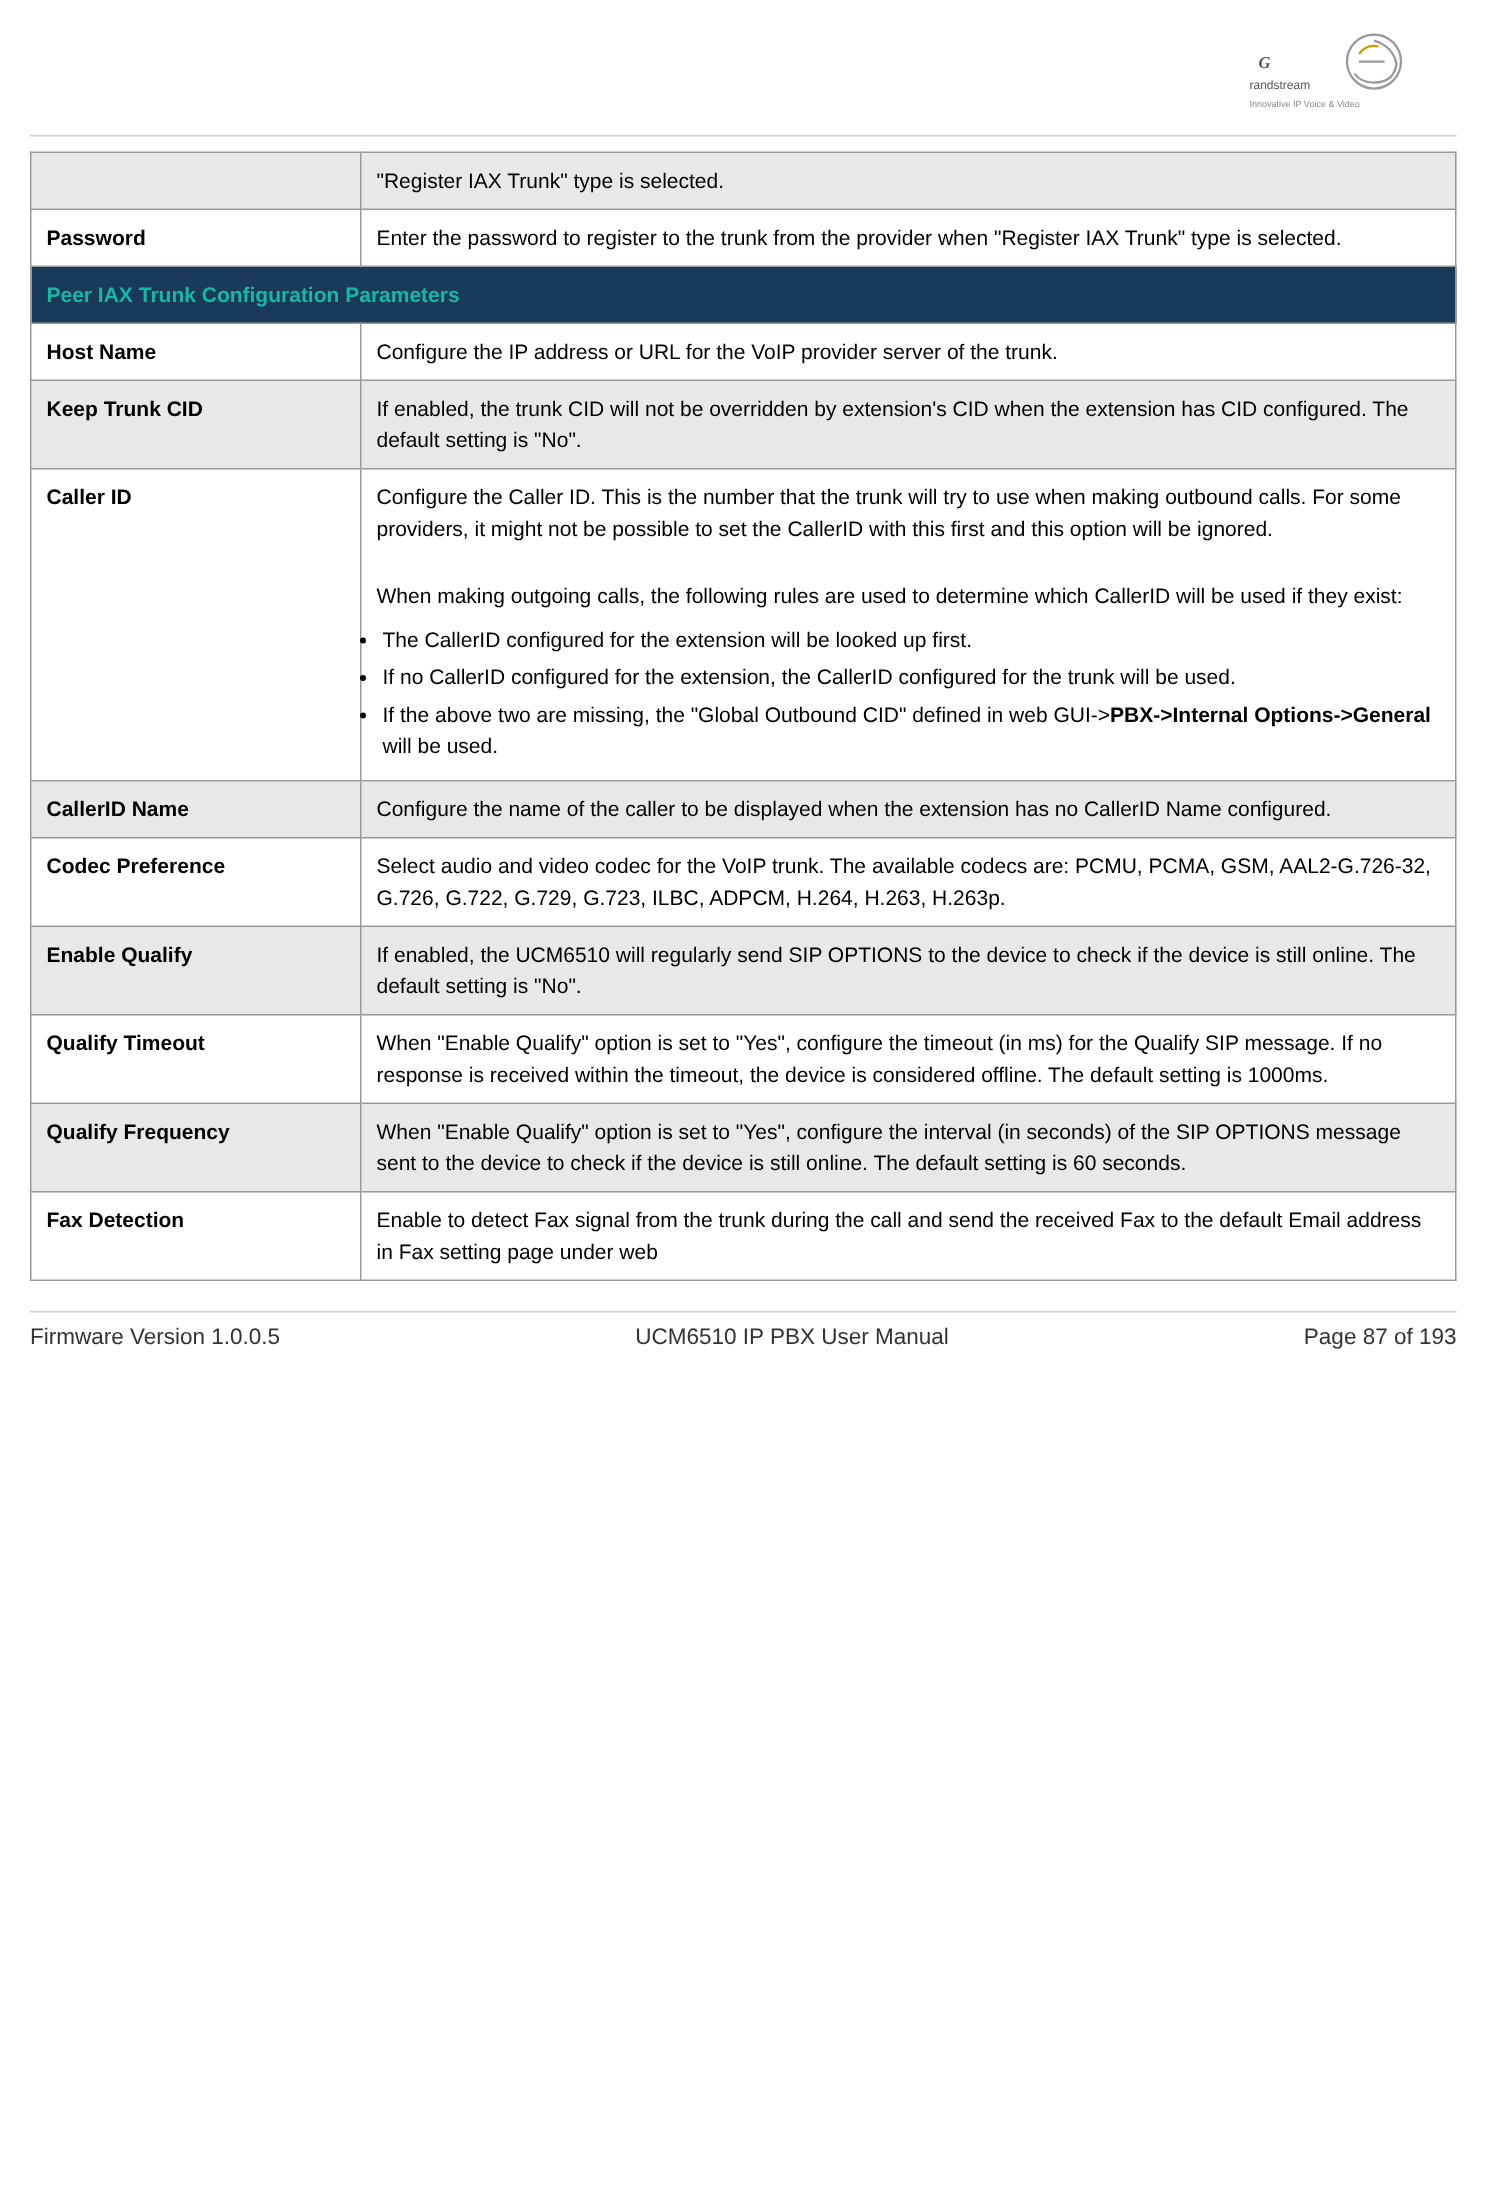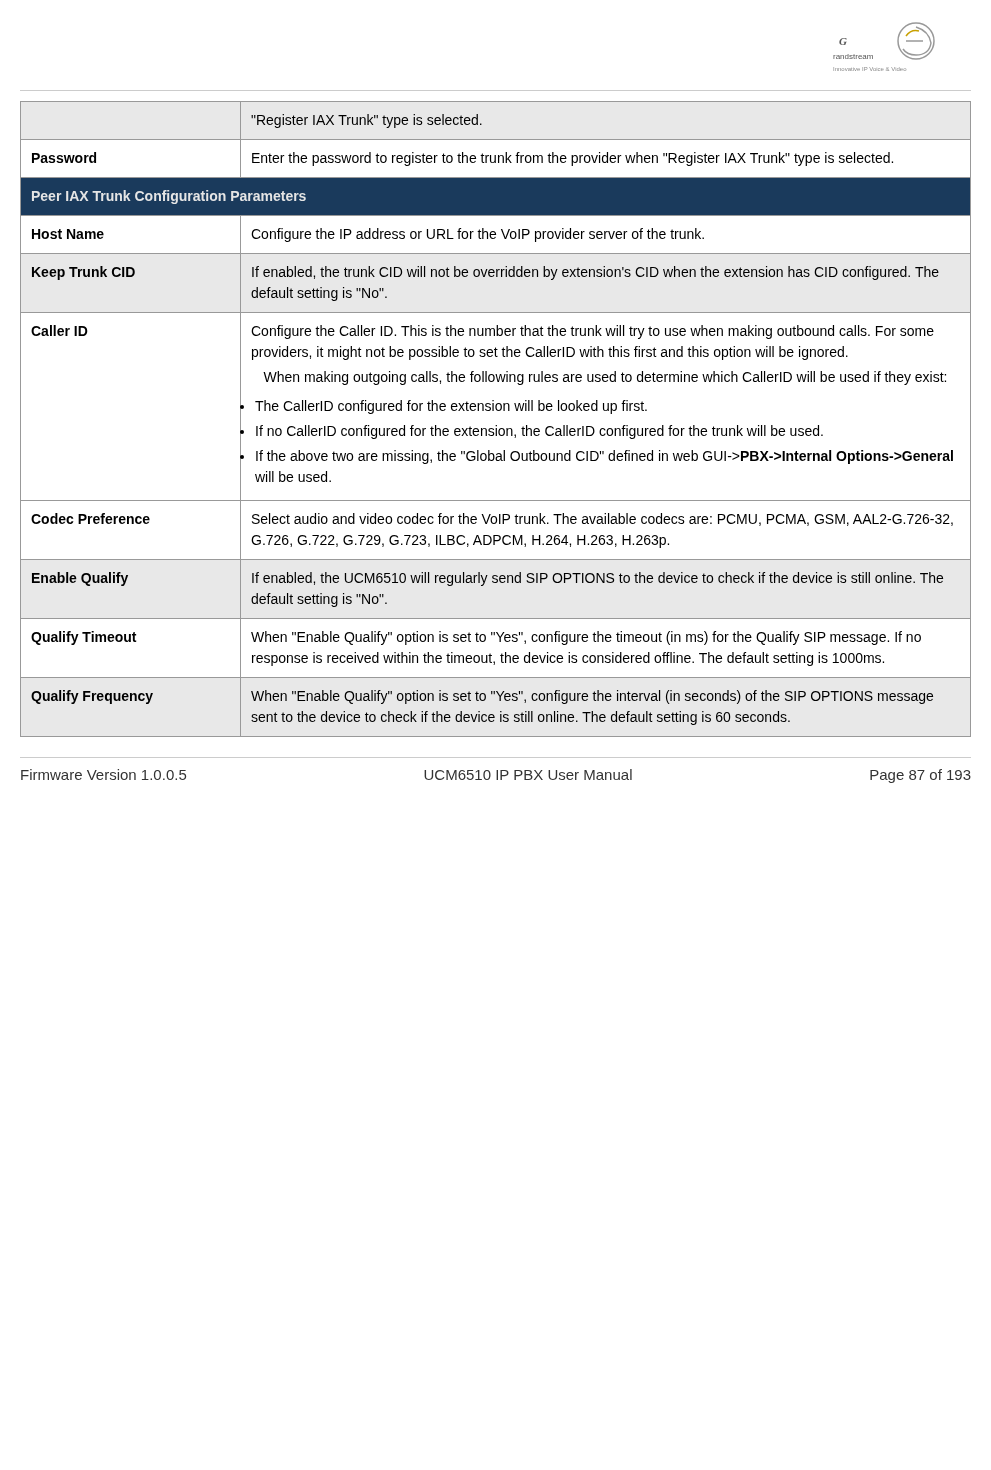--- a/index.html
+++ b/index.html
@@ -34,21 +34,21 @@
       margin-top: 10px;
     }
     table.main-table td {
       border: 1px solid #999;
       padding: 8px 10px;
       vertical-align: top;
       line-height: 1.5;
     }
     table.main-table tr.header-row td {
       background-color: #1a3a5c;
-      color: #e5e5e5;
+      color: #14b8a6;
       font-weight: bold;
       font-size: 14px;
       padding: 8px 10px;
     }
     table.main-table tr.shaded td {
       background-color: #e8e8e8;
     }
     table.main-table tr.white td {
       background-color: #fff;
     }
@@ -71,22 +71,21 @@
       display: flex;
       justify-content: space-between;
       align-items: center;
       margin-top: 20px;
       padding-top: 8px;
       border-top: 1px solid #ccc;
       font-size: 15px;
       color: #333;
     }
     .paragraph-gap {
-      margin-top: 4px;
-      text-align: center;
+      margin-top: 24px;
     }
   </style>
 </head>
 <body>
 
 <div class="page-wrapper">
 
   <div class="logo-area">
     <div class="logo-box">
       <svg width="120" height="58" viewBox="0 0 120 58">
@@ -128,36 +127,44 @@
           <td class="col-desc">
             <p>Configure the Caller ID. This is the number that the trunk will try to use when making outbound calls. For some providers, it might not be possible to set the CallerID with this first and this option will be ignored.</p>
             <p class="paragraph-gap">When making outgoing calls, the following rules are used to determine which CallerID will be used if they exist:</p>
             <ul class="bullet-list">
               <li>The CallerID configured for the extension will be looked up first.</li>
               <li>If no CallerID configured for the extension, the CallerID configured for the trunk will be used.</li>
               <li>If the above two are missing, the "Global Outbound CID" defined in web GUI-&gt;<strong>PBX-&gt;Internal Options-&gt;General</strong> will be used.</li>
             </ul>
           </td>
         </tr>
+        <tr class="shaded">
+          <td class="col-label">CallerID Name</td>
+          <td class="col-desc">Configure the name of the caller to be displayed when the extension has no CallerID Name configured.</td>
+        </tr>
         <tr class="white">
           <td class="col-label">Codec Preference</td>
           <td class="col-desc">Select audio and video codec for the VoIP trunk. The available codecs are: PCMU, PCMA, GSM, AAL2-G.726-32, G.726, G.722, G.729, G.723, ILBC, ADPCM, H.264, H.263, H.263p.</td>
         </tr>
         <tr class="shaded">
           <td class="col-label">Enable Qualify</td>
           <td class="col-desc">If enabled, the UCM6510 will regularly send SIP OPTIONS to the device to check if the device is still online. The default setting is "No".</td>
         </tr>
         <tr class="white">
           <td class="col-label">Qualify Timeout</td>
           <td class="col-desc">When "Enable Qualify" option is set to "Yes", configure the timeout (in ms) for the Qualify SIP message. If no response is received within the timeout, the device is considered offline. The default setting is 1000ms.</td>
         </tr>
         <tr class="shaded">
           <td class="col-label">Qualify Frequency</td>
           <td class="col-desc">When "Enable Qualify" option is set to "Yes", configure the interval (in seconds) of the SIP OPTIONS message sent to the device to check if the device is still online. The default setting is 60 seconds.</td>
         </tr>
+        <tr class="white">
+          <td class="col-label">Fax Detection</td>
+          <td class="col-desc">Enable to detect Fax signal from the trunk during the call and send the received Fax to the default Email address in Fax setting page under web</td>
+        </tr>
       </tbody>
   </table>
 
   <div class="footer">
     <span>Firmware Version 1.0.0.5</span>
     <span>UCM6510 IP PBX User Manual</span>
     <span>Page 87 of 193</span>
   </div>
 </div>
 

